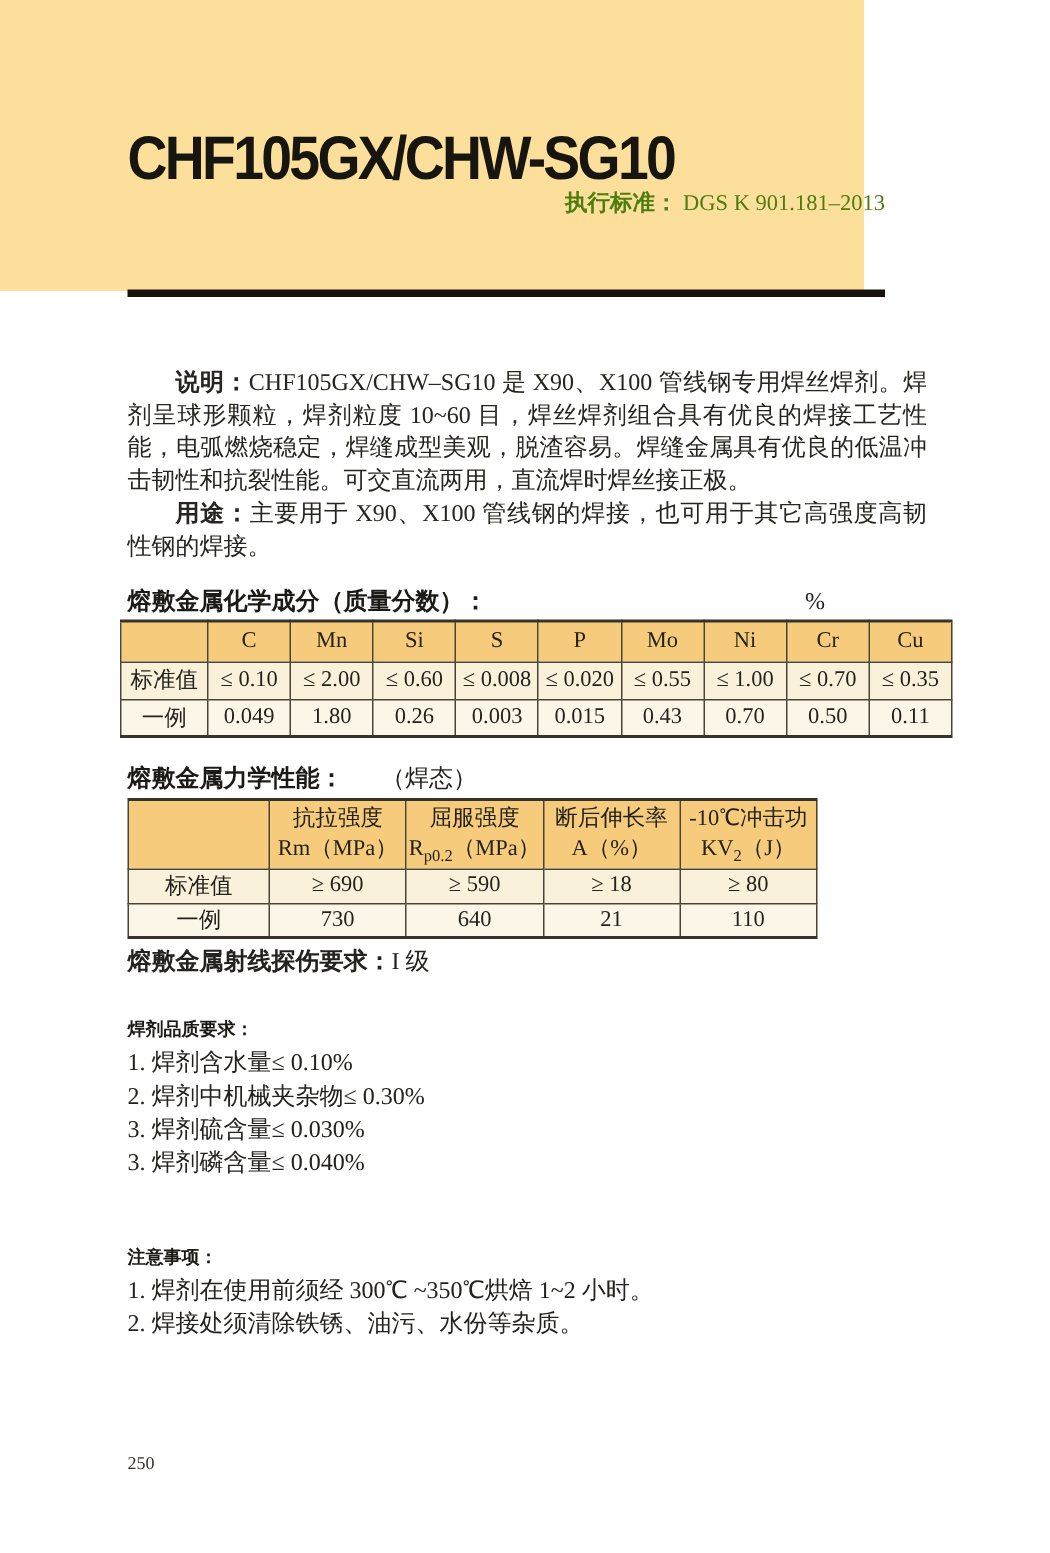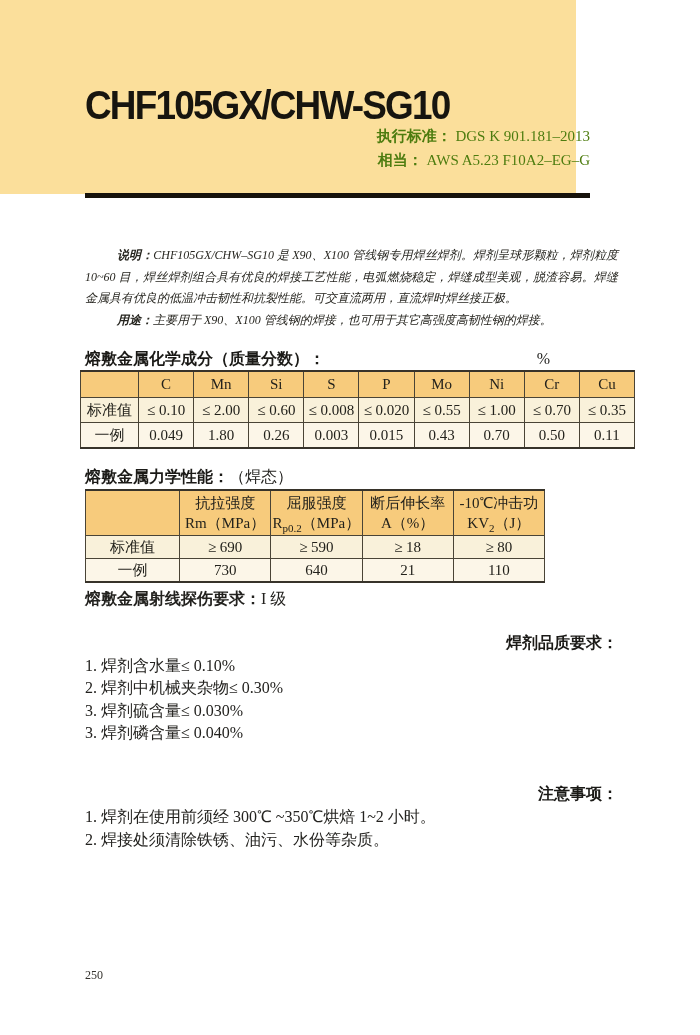--- a/index.html
+++ b/index.html
@@ -24,27 +24,27 @@
     font-size:15px; line-height:23px; color:#4d7c0f;
   }
   .std-label { font-family:"Liberation Sans", sans-serif; font-weight:bold; }
   .std-value { font-family:"Liberation Serif", serif; }
   .rule-bar {
     position:absolute; top:193px; left:85px; width:505px; height:5px;
     background:var(--rule_black, #17130c);
   }
   .content { position:absolute; top:245px; left:85px; width:533px; }
   p.body {
-    margin:0; font-size:12px; line-height:21.7px; text-align:justify;
-    text-indent:32px; color:#26251f;font-style:italic;
+    margin:0; font-size:16px; line-height:21.7px; text-align:justify;
+    text-indent:32px; color:#26251f;
   }
   .inline-label { font-family:"Liberation Sans", sans-serif; font-weight:bold; }
   .cap-row {
     display:flex; align-items:center; margin-top:16px;
-    font-size:16px; line-height:21px;
+    font-size:16px; line-height:21px;gap:25px;
   }
   .cap-bold { font-family:"Liberation Sans", sans-serif; font-weight:bold; color:#1b1a17; }
   .cap-normal { font-family:"Liberation Serif", serif; font-weight:normal; }
   .cap-unit { margin-left:auto; margin-right:68px; font-size:16px; }
   table {
     border-collapse:collapse; text-align:center; table-layout:fixed;
     font-size:15px; color:#23221c;
     border-top:2px solid #37332a; border-bottom:2px solid #37332a;
   }
   th, td { border:1px solid #4a4436; padding:0; font-weight:normal; }
@@ -56,38 +56,34 @@
   .mech { width:460px; margin-top:2px; }
   .mech col.c-first { width:94px; }
   .mech tr.head  { height:46px; background:var(--table_header_tan, #f7cb7c); }
   .mech tr.r-std { height:23px; background:var(--row_cream, #f9f1da); }
   .mech tr.r-ex  { height:23px; background:var(--row_light, #fcf6e8); }
   .mech th .h-line { display:block; line-height:20px; }
   .mech sub { font-size:11px; line-height:0; }
   .stmt { margin-top:5px; font-size:16px; line-height:22px; }
   .list-heading {
     margin-top:23px; font-family:"Liberation Sans", sans-serif;
-    font-weight:bold; font-size:16px; line-height:20px; color:#1b1a17;text-align:right;
+    font-weight:bold; font-size:12px; line-height:20px; color:#1b1a17;
   }
   .req-list { margin:2px 0 0 0; padding:0; list-style:none; font-size:16px; line-height:22.4px; }
   .pagenum { position:absolute; left:85px; top:968px; font-size:12px; color:#33312c; }
 </style>
 </head>
 <body>
 
 <div class="banner">
   <h1 class="title">CHF105GX/CHW-SG10</h1>
   <div class="standards">
     <div>
       <span class="std-label">执行标准：</span>
       <span class="std-value">DGS K 901.181–2013</span>
-    </div>
-    <div>
-      <span class="std-label">相当：</span>
-      <span class="std-value">AWS A5.23 F10A2–EG–G</span>
     </div>
   </div>
 </div>
 
 <div class="rule-bar"></div>
 
 <div class="content">
 
   <p class="body"><span class="inline-label">说明：</span><span>CHF105GX/CHW–SG10 是 X90、X100 管线钢专用焊丝焊剂。焊剂呈球形颗粒，焊剂粒度 10~60 目，焊丝焊剂组合具有优良的焊接工艺性能，电弧燃烧稳定，焊缝成型美观，脱渣容易。焊缝金属具有优良的低温冲击韧性和抗裂性能。可交直流两用，直流焊时焊丝接正极。</span></p>
   <p class="body"><span class="inline-label">用途：</span><span>主要用于 X90、X100 管线钢的焊接，也可用于其它高强度高韧性钢的焊接。</span></p>

